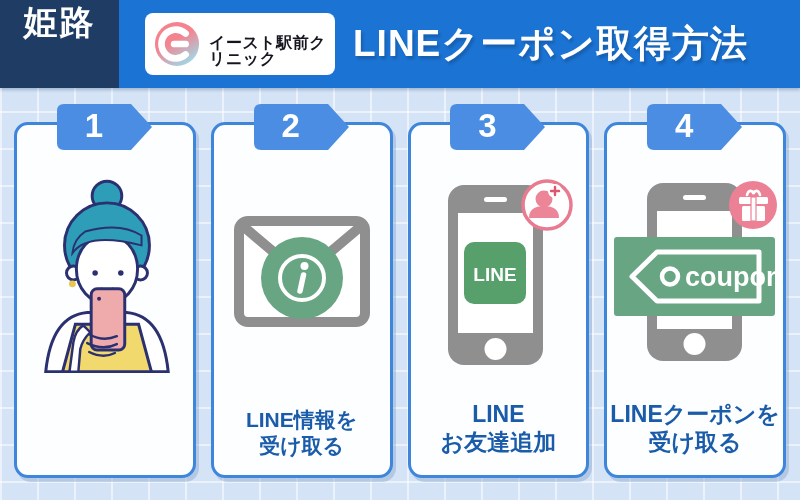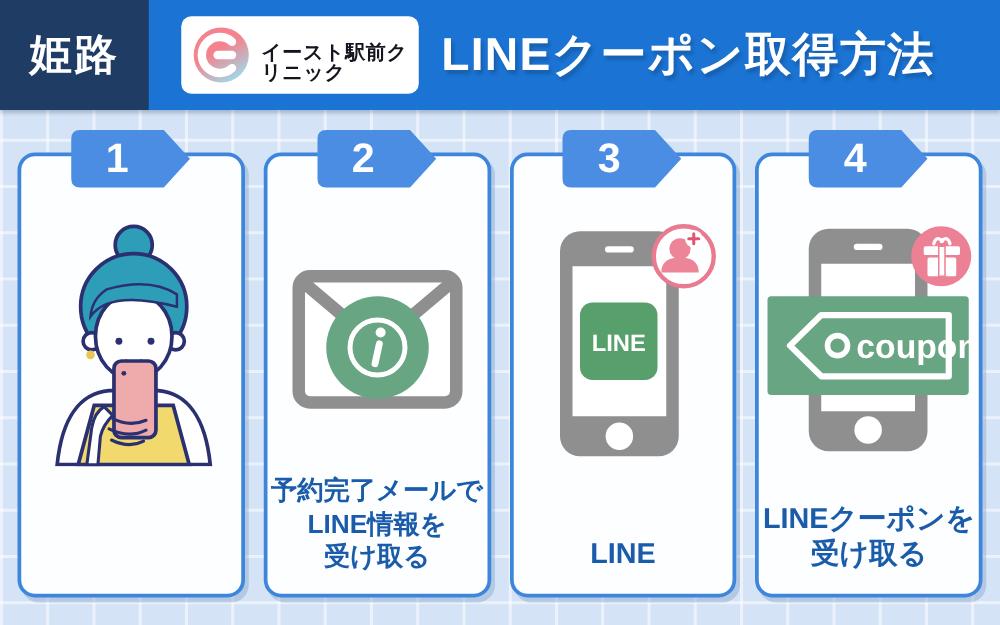--- a/index.html
+++ b/index.html
@@ -25,21 +25,21 @@
     background-size:37px 37px;
   }
   
   .header{
     height:88px;background:var(--header-blue);
     display:flex;align-items:center;position:relative;
     box-shadow:0 2px 3px rgba(20,50,90,0.25);
   }
   .location-box{
     width:119px;height:88px;background:var(--location-navy);
-    display:flex;align-items:center;justify-content:center;
+    display:flex;align-items:flex-start;justify-content:center;
     color:#fff;font-size:34px;font-weight:bold;flex:0 0 auto;letter-spacing:2px;
   }
   .logo-box{
     margin-left:26px;width:190px;height:62px;background:#fff;border-radius:8px;
     display:flex;align-items:center;padding:0 9px;box-sizing:border-box;gap:9px;flex:0 0 auto;
   }
   .brand-col{display:flex;flex-direction:column;line-height:1;}
   .brand{font-size:33px;font-weight:bold;font-style:italic;color:#15151f;letter-spacing:1px;}
   .clinic{font-size:16px;font-weight:bold;color:#15151f;margin-top:13px;letter-spacing:0.5px;}
   .header-title{
@@ -152,21 +152,20 @@
       <svg width="140" height="115" viewBox="0 0 140 115">
         <rect x="7" y="7" width="126" height="101" rx="9" fill="#fff" stroke="#8f8f8f" stroke-width="10"></rect>
         <path d="M12,13 L70,62 L128,13" stroke="#8f8f8f" stroke-width="10" fill="none" stroke-linecap="round" stroke-linejoin="round"></path>
         <circle cx="70" cy="64" r="41" fill="#68a583"></circle>
         <circle cx="70" cy="64" r="22" stroke="#fff" stroke-width="4" fill="none"></circle>
         <circle cx="72.5" cy="52" r="4" fill="#fff"></circle>
         <path d="M71.5,61 L68,77" stroke="#fff" stroke-width="5.5" stroke-linecap="round"></path>
       </svg>
     </div>
     <div class="caption sm">
-      <div>予約完了メールで</div>
       <div>LINE情報を</div>
       <div>受け取る</div>
     </div>
   </div>
 
   <div class="card">
     <div class="step-banner">
       <svg width="100" height="48" viewBox="0 0 100 48">
         <path d="M9,1 H76 L97,24 L76,47 H9 Q2,47 2,40 V8 Q2,1 9,1 Z" fill="#4a8de2"></path>
       </svg>
@@ -185,20 +184,21 @@
           <circle cx="125" cy="32" r="24" fill="#fff" stroke="#e87b90" stroke-width="3.5"></circle>
           <circle cx="122" cy="26" r="8.5" fill="#ec8598"></circle>
           <path d="M107,45 Q107,33 122,33 Q137,33 137,45 Z" fill="#ec8598"></path>
           <circle cx="133" cy="18" r="7" fill="#fff"></circle>
           <path d="M133,14 V22 M129,18 H137" stroke="#e05570" stroke-width="2.4" stroke-linecap="round"></path>
         </g>
       </svg>
     </div>
     <div class="caption">
       <div>LINE</div>
+      <div>お友達追加</div>
     </div>
   </div>
 
   <div class="card">
     <div class="step-banner">
       <svg width="100" height="48" viewBox="0 0 100 48">
         <path d="M9,1 H76 L97,24 L76,47 H9 Q2,47 2,40 V8 Q2,1 9,1 Z" fill="#4a8de2"></path>
       </svg>
       <span class="step-num">4</span>
     </div>

